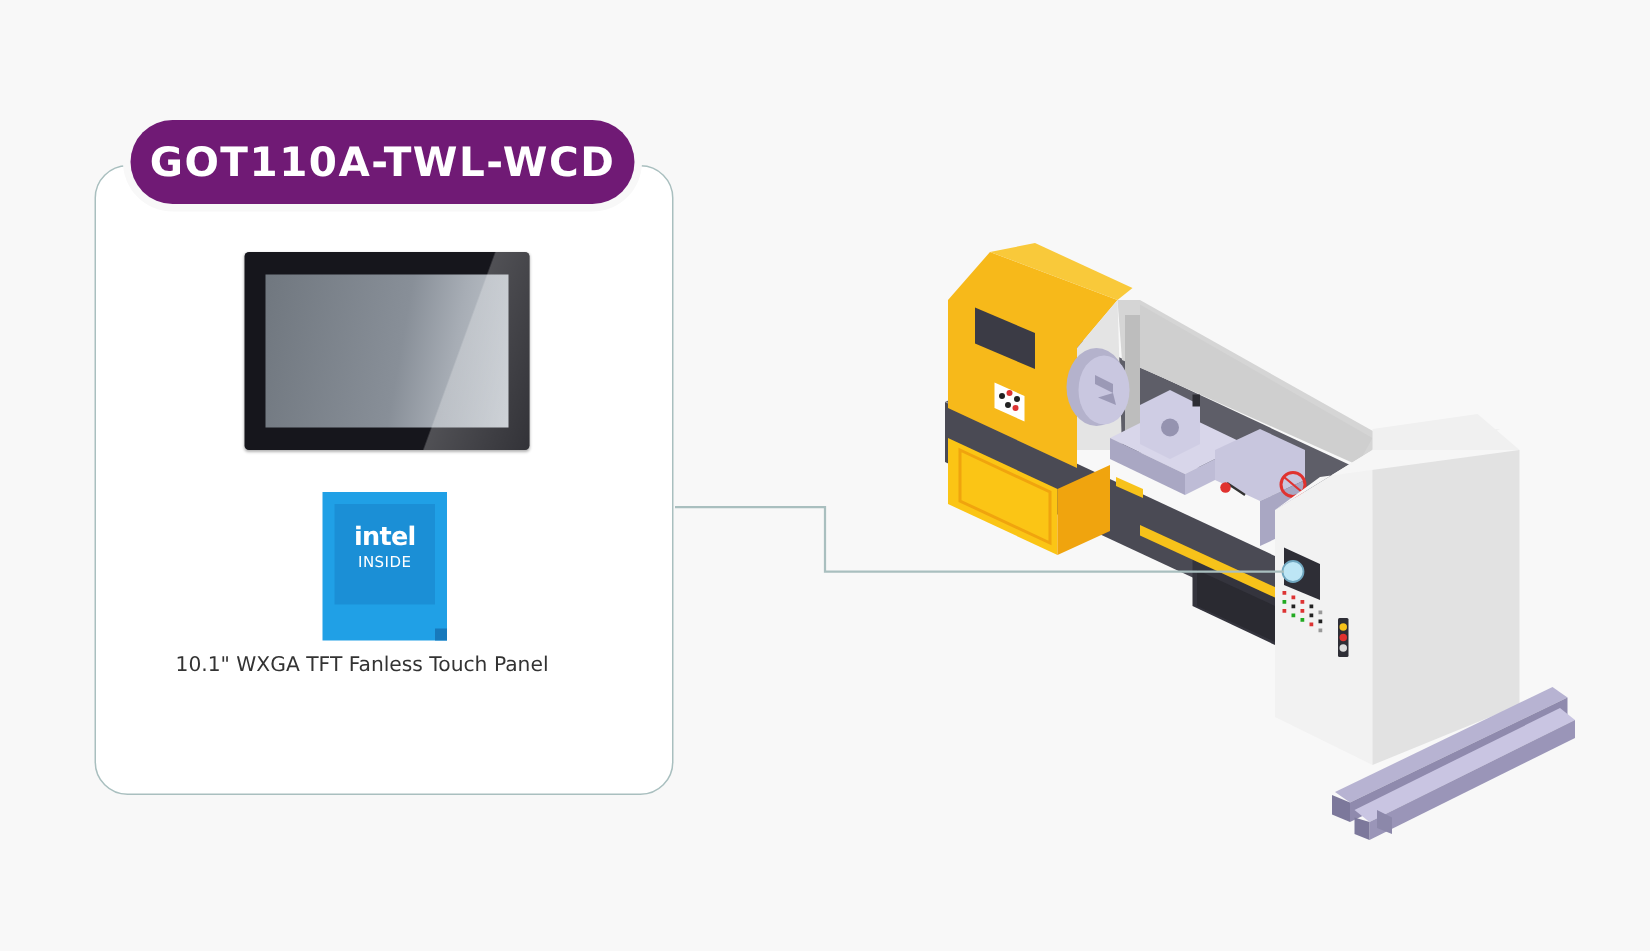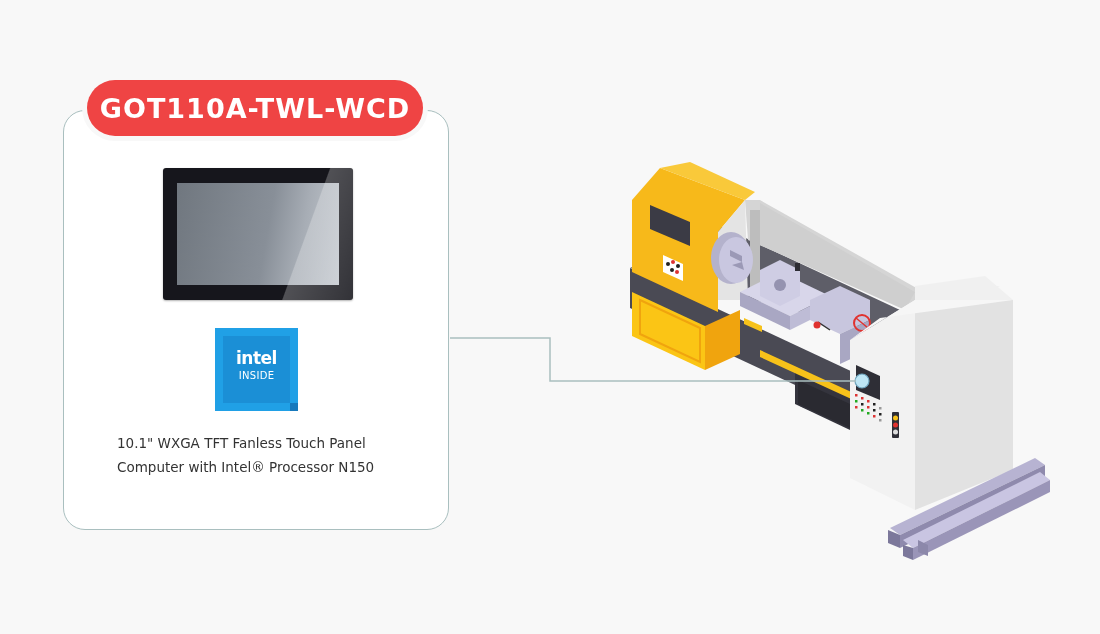--- a/index.html
+++ b/index.html
@@ -13,21 +13,21 @@
       position: absolute; left: 63px; top: 110px;
       width: 386px; height: 420px;
       background: #ffffff;
       border: 1.5px solid #a9bfbf;
       border-radius: 22px;
       box-sizing: border-box;
     }
     .pill {
       position: absolute; left: 87px; top: 80px;
       width: 336px; height: 56px;
-      background: #ef4444;
+      background: #701a75;
       border-radius: 28px;
       box-shadow: 0 0 0 5px #f8f8f8;
       display: flex; align-items: center; justify-content: center;
       color: #ffffff;
       font-family: "DejaVu Sans", sans-serif;
       font-weight: bold;
       font-size: 27px;
       letter-spacing: 1px;
       z-index: 2;
     }
@@ -42,21 +42,21 @@
     .panel .screen {
       position: absolute; left: 14px; top: 15px; right: 14px; bottom: 15px;
       background: linear-gradient(100deg, #70777f 0%, #888f98 55%, #a7adb5 75%, #c5cad0 100%);
     }
     .panel .glare {
       position: absolute; left: 0; top: 0; width: 100%; height: 100%;
       background: linear-gradient(110deg, transparent 0%, transparent 70%, rgba(255,255,255,0.25) 70.5%, rgba(255,255,255,0.12) 100%);
     }
     .intel {
       position: absolute; left: 215px; top: 328px;
-      width: 83px; height: 83px;
+      width: 83px; height: 99px;
       background: #20a0e6;
     }
     .intel .inner {
       position: absolute; left: 8px; top: 8px; width: 67px; height: 67px;
       background: #1b8fd6;
     }
     .intel .corner {
       position: absolute; right: 0; bottom: 0; width: 8px; height: 8px;
       background: #1779bc;
     }
@@ -92,21 +92,20 @@
 
 <div class="intel">
   <div class="inner"></div>
   <div class="corner"></div>
   <div class="word w1">intel</div>
   <div class="word w2">INSIDE</div>
 </div>
 
 <div class="desc">
   <div>10.1" WXGA TFT Fanless Touch Panel</div>
-  <div>Computer with Intel® Processor N150</div>
 </div>
 
 <svg class="scene" width="1100" height="634" viewBox="0 0 1100 634">
 
   <g>
     <polygon points="630,268 870,380 870,420 630,308" fill="#4a4a54"></polygon>
     <polygon points="630,268 720,226 900,310 870,330" fill="#5e5e68"></polygon>
     <polygon points="800,370 850,392 850,428 800,406" fill="#2f2f38"></polygon>
     <polygon points="795,372 850,398 850,430 795,404" fill="#34343d"></polygon>
 

